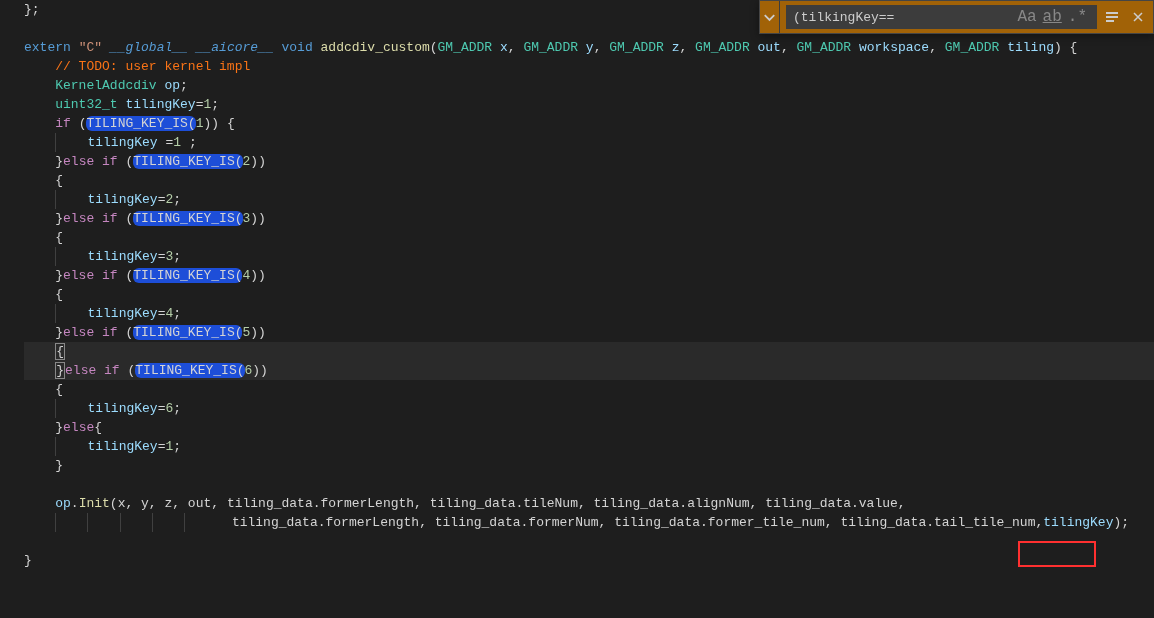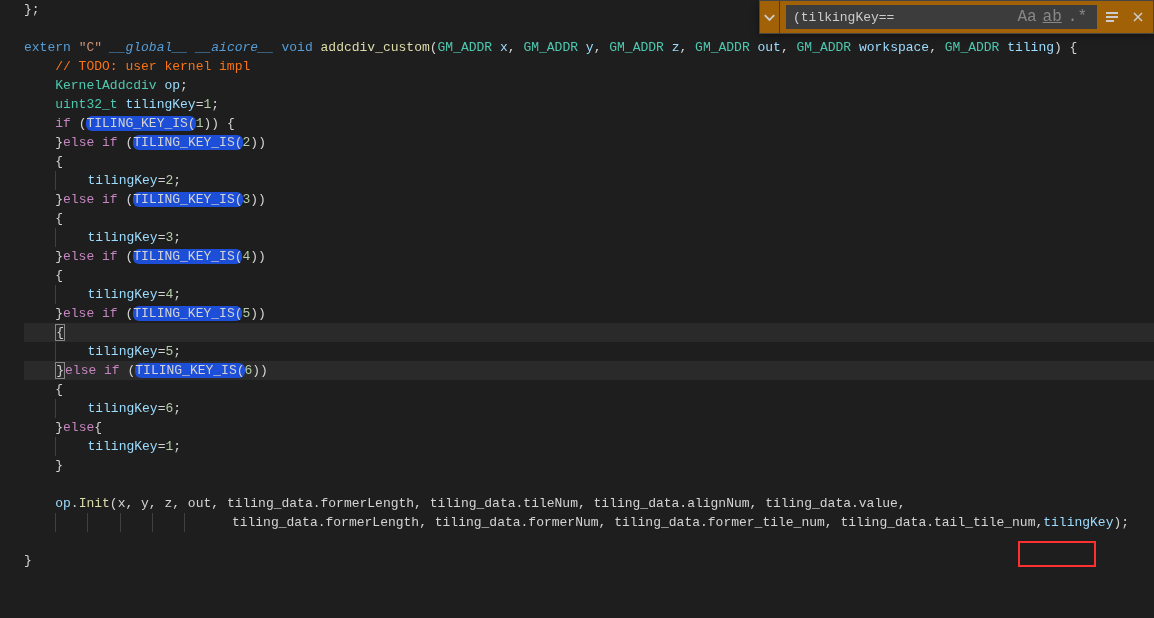--- a/index.html
+++ b/index.html
@@ -141,32 +141,32 @@
 
 <div class="editor">
 
 <div class="line"><span>};</span></div>
 <div class="line"></div>
 <div class="line"><span class="kw">extern</span> <span class="str">"C"</span> <span class="macro">__global__</span> <span class="macro">__aicore__</span> <span class="kw">void</span> <span class="fn">addcdiv_custom</span><span>(</span><span class="type">GM_ADDR</span> <span class="var">x</span>, <span class="type">GM_ADDR</span> <span class="var">y</span>, <span class="type">GM_ADDR</span> <span class="var">z</span>, <span class="type">GM_ADDR</span> <span class="var">out</span>, <span class="type">GM_ADDR</span> <span class="var">workspace</span>, <span class="type">GM_ADDR</span> <span class="var">tiling</span><span>) {</span></div>
 <div class="line">    <span class="cmt">// TODO: user kernel impl</span></div>
 <div class="line">    <span class="type">KernelAddcdiv</span> <span class="var">op</span>;</div>
 <div class="line">    <span class="type">uint32_t</span> <span class="var">tilingKey</span><span>=</span><span class="num">1</span>;</div>
 <div class="line">    <span class="kw2">if</span> <span>(</span><span class="hl">TILING_KEY_IS(</span><span class="num">1</span><span>)) {</span></div>
+<div class="line">    <span class="indent-guide">   </span> <span class="var">tilingKey</span><span> =</span><span class="num">1</span><span> ;</span></div>
 <div class="line">    <span>}</span><span class="kw2">else</span> <span class="kw2">if</span> <span>(</span><span class="hl">TILING_KEY_IS(</span><span class="num">2</span><span>))</span></div>
 <div class="line">    <span>{</span></div>
 <div class="line">    <span class="indent-guide">   </span> <span class="var">tilingKey</span><span>=</span><span class="num">2</span>;</div>
 <div class="line">    <span>}</span><span class="kw2">else</span> <span class="kw2">if</span> (<span class="hl">TILING_KEY_IS(</span><span class="num">3</span>))</div>
 <div class="line">    <span>{</span></div>
 <div class="line">    <span class="indent-guide">   </span> <span class="var">tilingKey</span>=<span class="num">3</span>;</div>
 <div class="line">    }<span class="kw2">else</span> <span class="kw2">if</span> (<span class="hl">TILING_KEY_IS(</span><span class="num">4</span>))</div>
 <div class="line">    <span>{</span></div>
 <div class="line">    <span class="indent-guide">   </span> <span class="var">tilingKey</span>=<span class="num">4</span>;</div>
 <div class="line">    }<span class="kw2">else</span> <span class="kw2">if</span> (<span class="hl">TILING_KEY_IS(</span><span class="num">5</span>))</div>
 <div class="line current">    <span style="border:1px solid #888">{</span></div>
-<div class="line">    <span class="indent-guide">   </span> <span class="var">tilingKey</span>=<span class="num">5</span>;</div>
 <div class="line current">    <span style="border:1px solid #888">}</span><span class="kw2">else</span> <span class="kw2">if</span> (<span class="hl">TILING_KEY_IS(</span><span class="num">6</span>))</div>
 <div class="line">    <span>{</span></div>
 <div class="line">    <span class="indent-guide">   </span> <span class="var">tilingKey</span>=<span class="num">6</span>;</div>
 <div class="line">    <span>}</span><span class="kw2">else</span><span>{</span></div>
 <div class="line">    <span class="indent-guide">   </span> <span class="var">tilingKey</span>=<span class="num">1</span>;</div>
 <div class="line">    <span>}</span></div>
 <div class="line"></div>
 <div class="line">    <span class="var">op</span>.<span class="fn">Init</span><span>(x, y, z, out, tiling_data.formerLength, tiling_data.tileNum, tiling_data.alignNum, tiling_data.value,</span></div>
 <div class="line">    <span class="indent-guide">   </span> <span class="indent-guide">   </span> <span class="indent-guide">   </span> <span class="indent-guide">   </span> <span class="indent-guide">   </span>   <span>tiling_data.formerLength, tiling_data.formerNum, tiling_data.former_tile_num, tiling_data.tail_tile_num,</span><span class="var" style="position:relative">tilingKey</span><span>);</span></div>
 <div class="line"></div>

